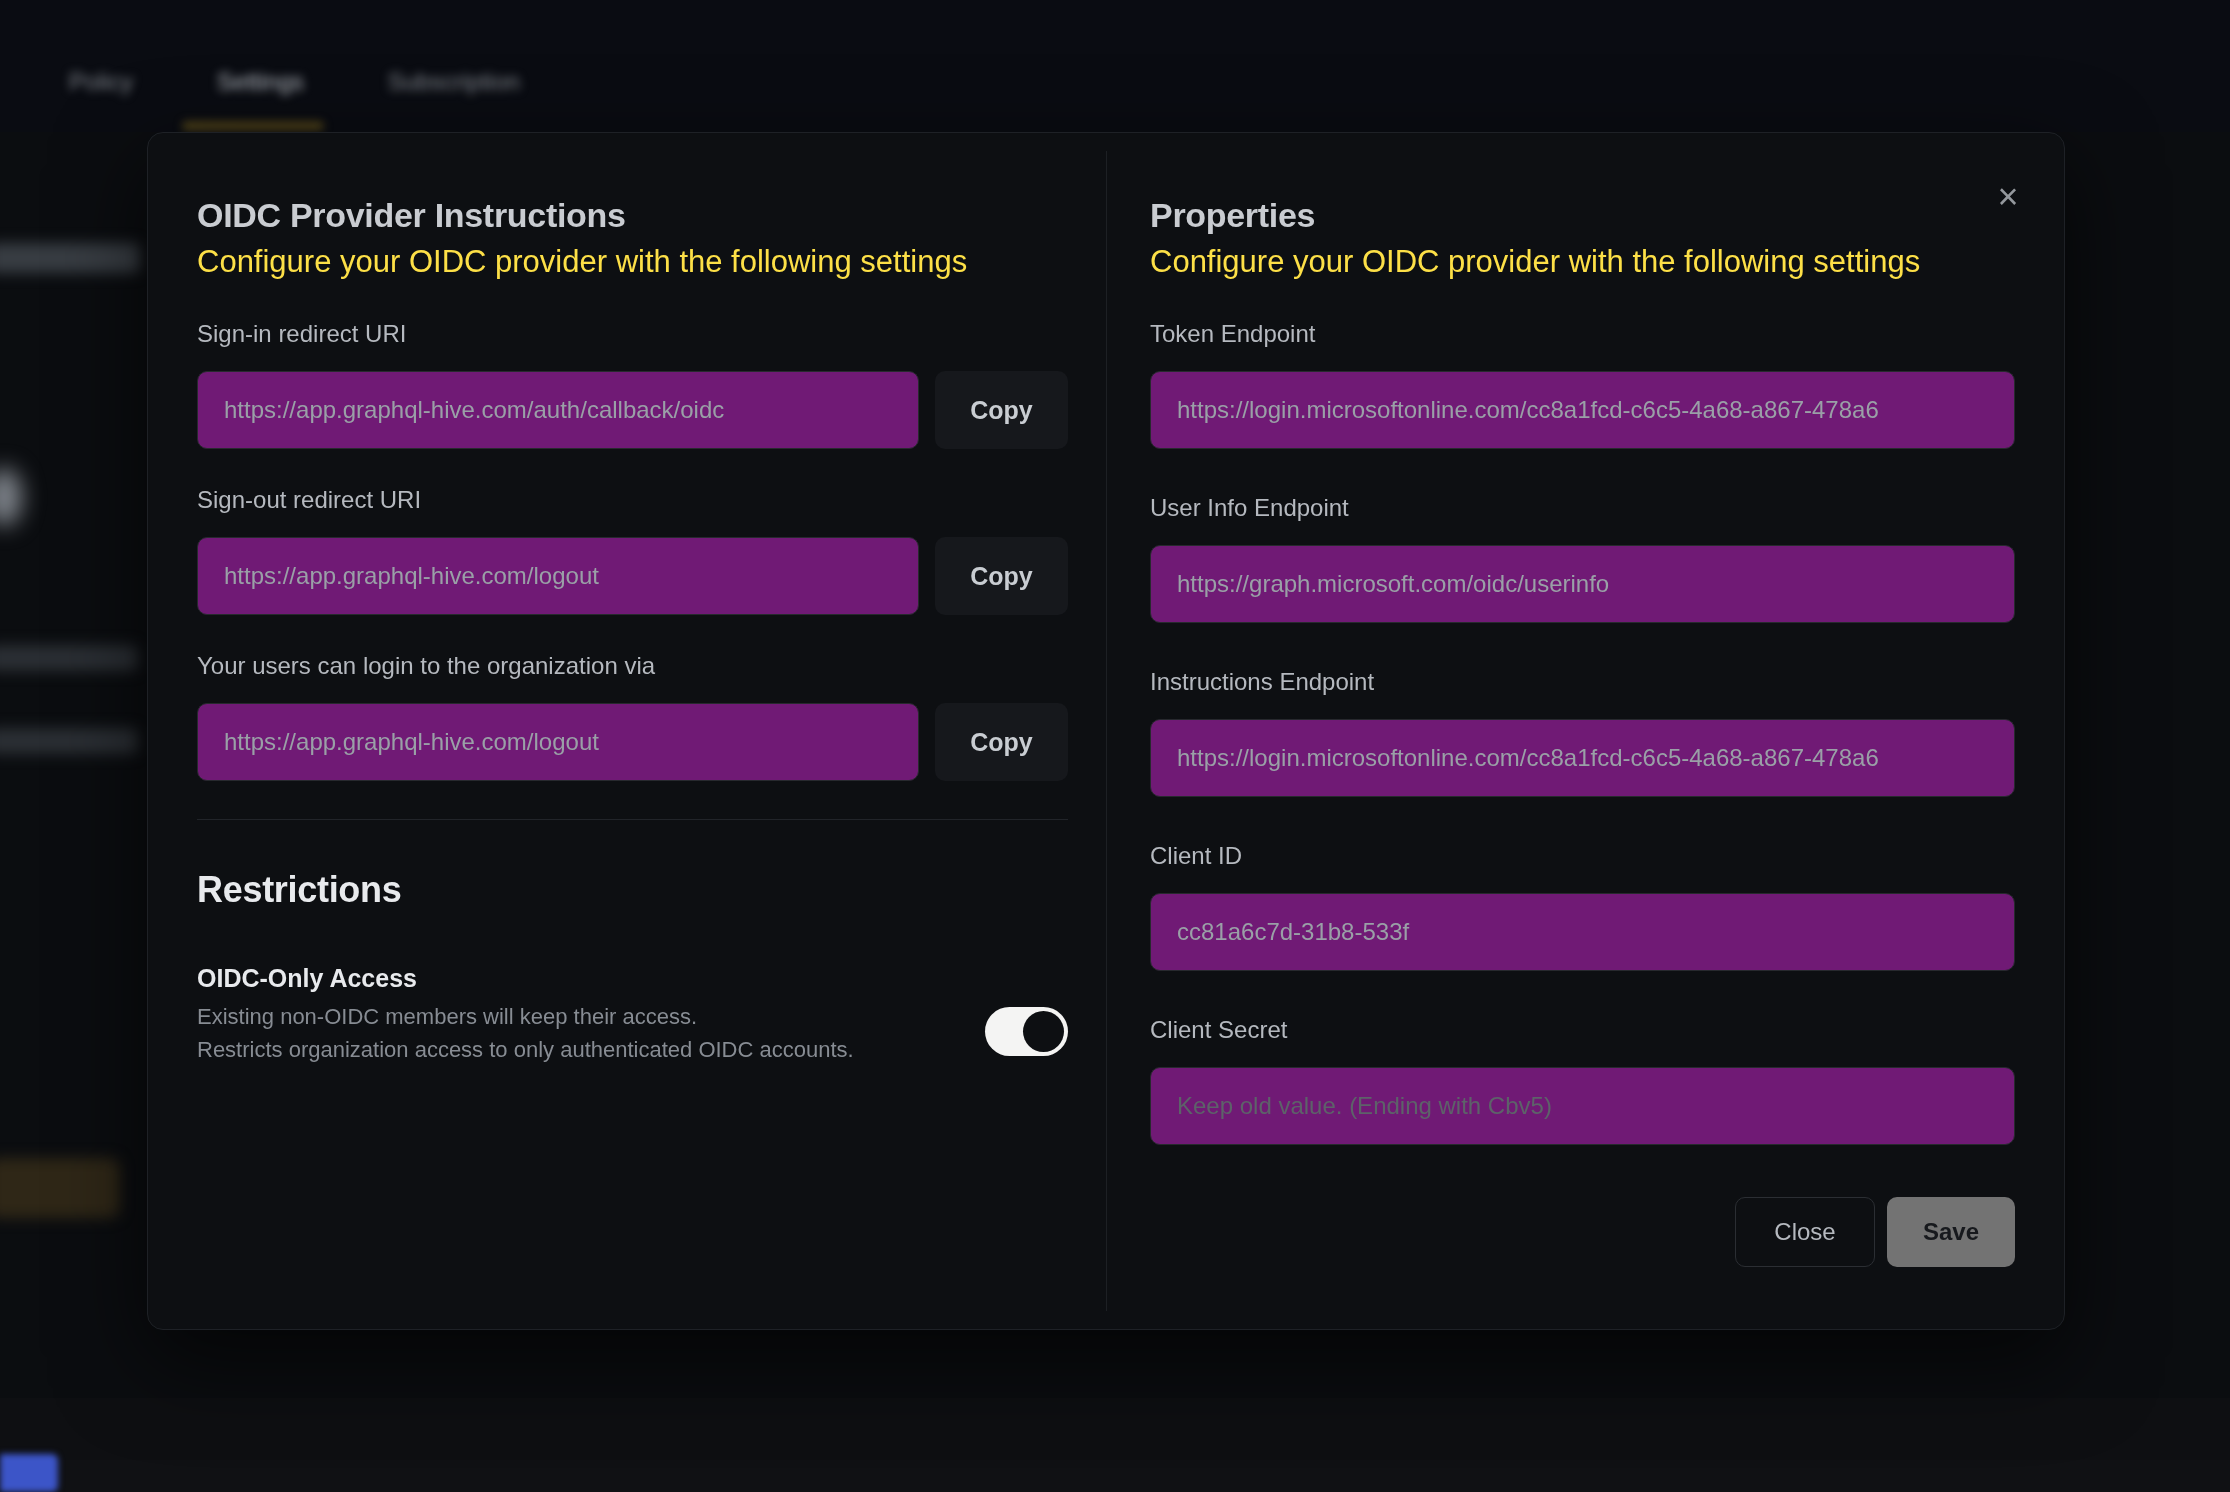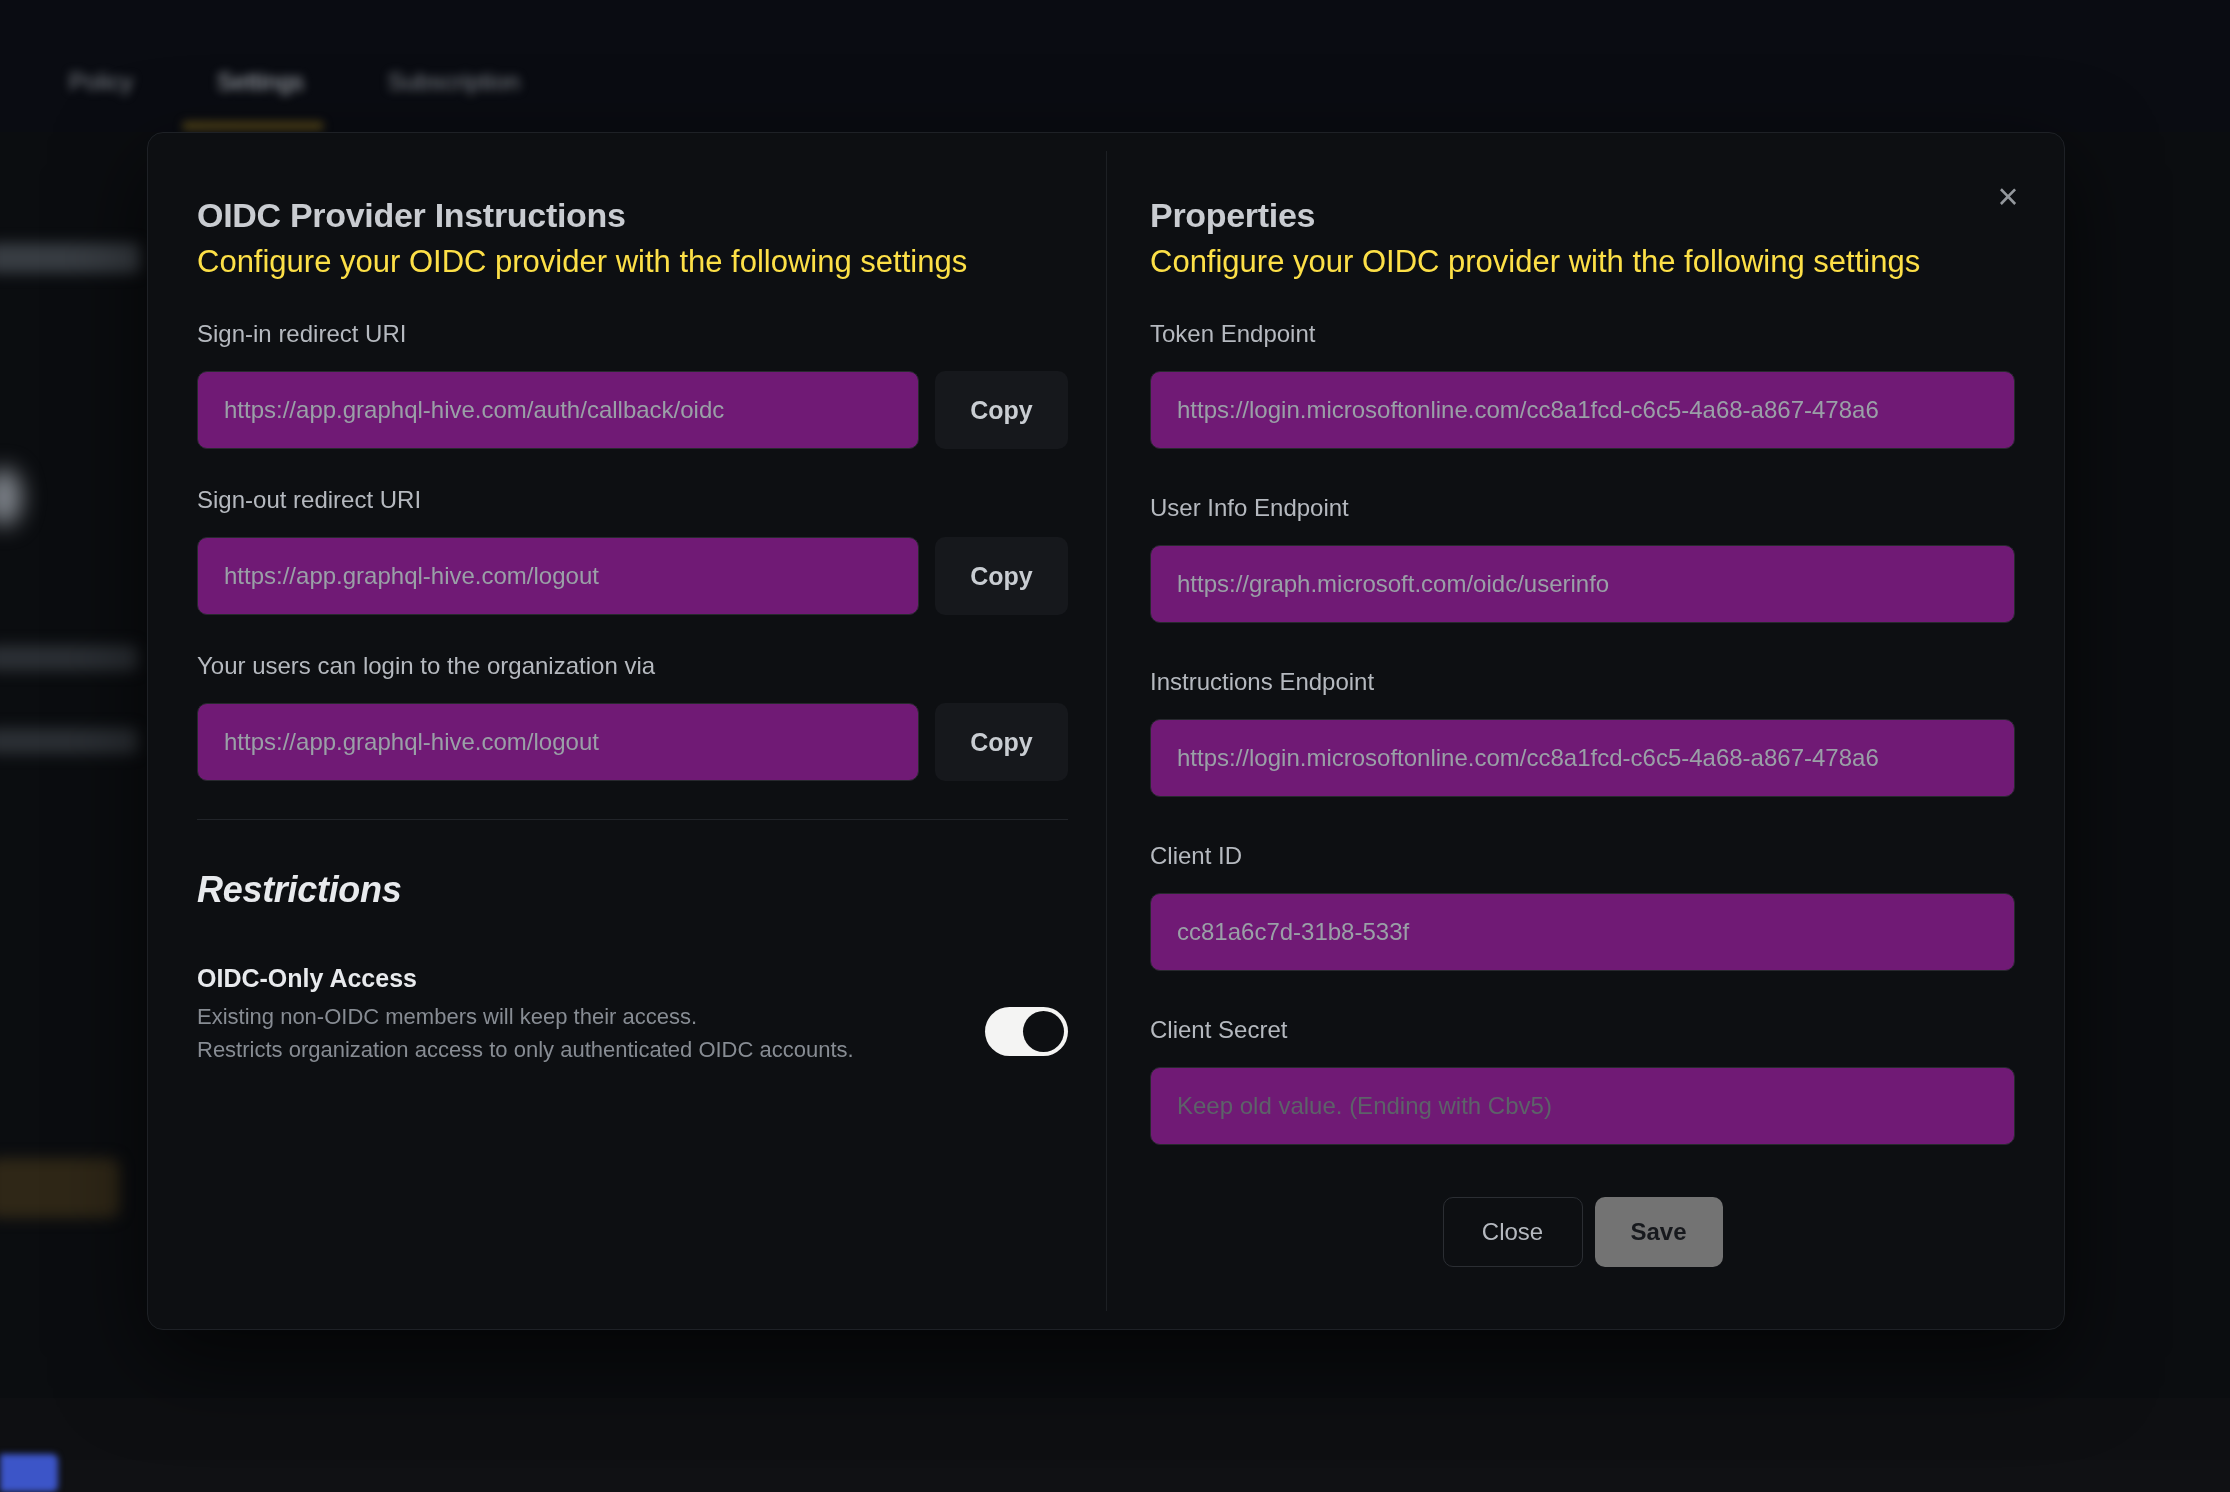--- a/index.html
+++ b/index.html
@@ -56,34 +56,34 @@
     color:#9aa0a7; font-size:24px; font-family:inherit; padding:0 26px; width:100%;
     outline:none; white-space:nowrap; overflow:hidden; text-overflow:clip;
   }
   .ctl::placeholder { color:#5d6269; opacity:1; }
   .input-row .ctl { width:722px; flex:none; }
   .copy-btn {
     flex:none; width:133px; height:78px; background:#16181c; border:none; border-radius:10px;
     color:#c9cdd2; font-size:25px; font-weight:600; font-family:inherit; cursor:pointer;
   }
   .left-divider { margin-top:38px; border:none; border-top:1px solid #212429; width:871px; }
-  .restrict-h { margin-top:46px; font-size:36px; font-weight:700; color:#e8eaed; letter-spacing:-0.3px; line-height:48px;font-style:italic; }
+  .restrict-h { margin-top:46px; font-size:36px; font-weight:700; color:#e8eaed; letter-spacing:-0.3px; line-height:48px; }
   .restrict-sub { margin-top:48px; font-size:25px; font-weight:700; color:#e8eaed; line-height:32px; }
   .restrict-row { display:flex; align-items:center; }
   .restrict-desc { margin-top:6px; width:740px; }
   .restrict-desc p { font-size:22px; color:#878c93; line-height:33px; }
   .toggle {
     margin-left:auto; margin-top:2px; width:83px; height:49px; border-radius:26px;
     background:#f4f4f3; position:relative; cursor:pointer; flex:none;
   }
   .toggle .knob {
     position:absolute; right:4px; top:4px; width:41px; height:41px; border-radius:50%;
     background:#0d0f12;
   }
-  .btn-row { margin-top:52px; display:flex; justify-content:center; gap:12px; }
+  .btn-row { margin-top:52px; display:flex; justify-content:flex-end; gap:12px; }
   .btn-close {
     width:140px; height:70px; background:transparent; border:1px solid #2b2e33; border-radius:10px;
     color:#b5b9bf; font-size:24px; font-weight:500; font-family:inherit; cursor:pointer;
   }
   .btn-save {
     width:128px; height:70px; background:#737373; border:none; border-radius:10px;
     color:#17191d; font-size:24px; font-weight:600; font-family:inherit; cursor:pointer;
   }
 </style>
 </head>

